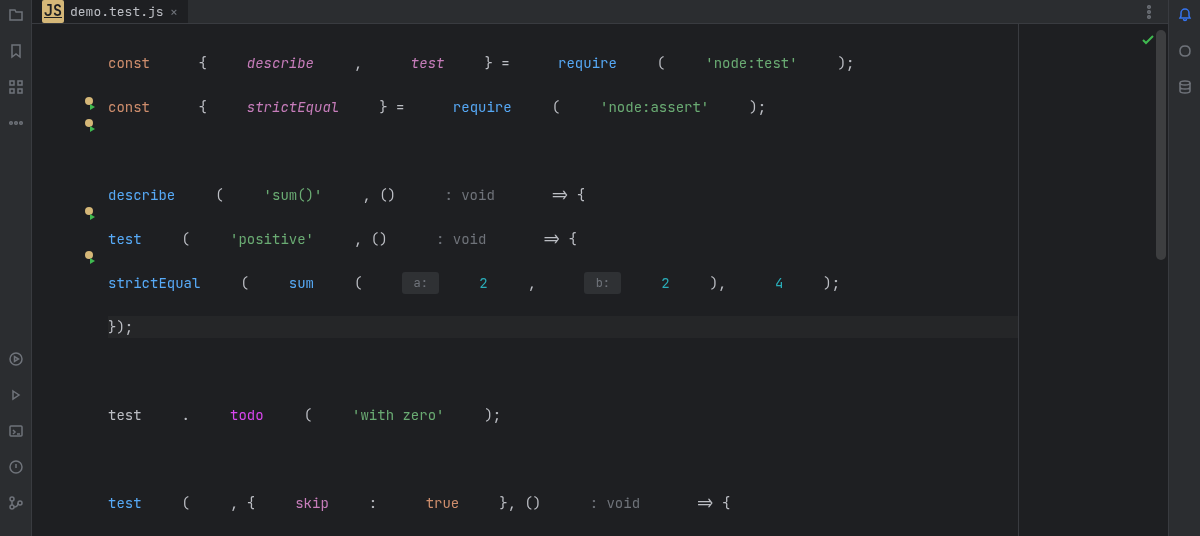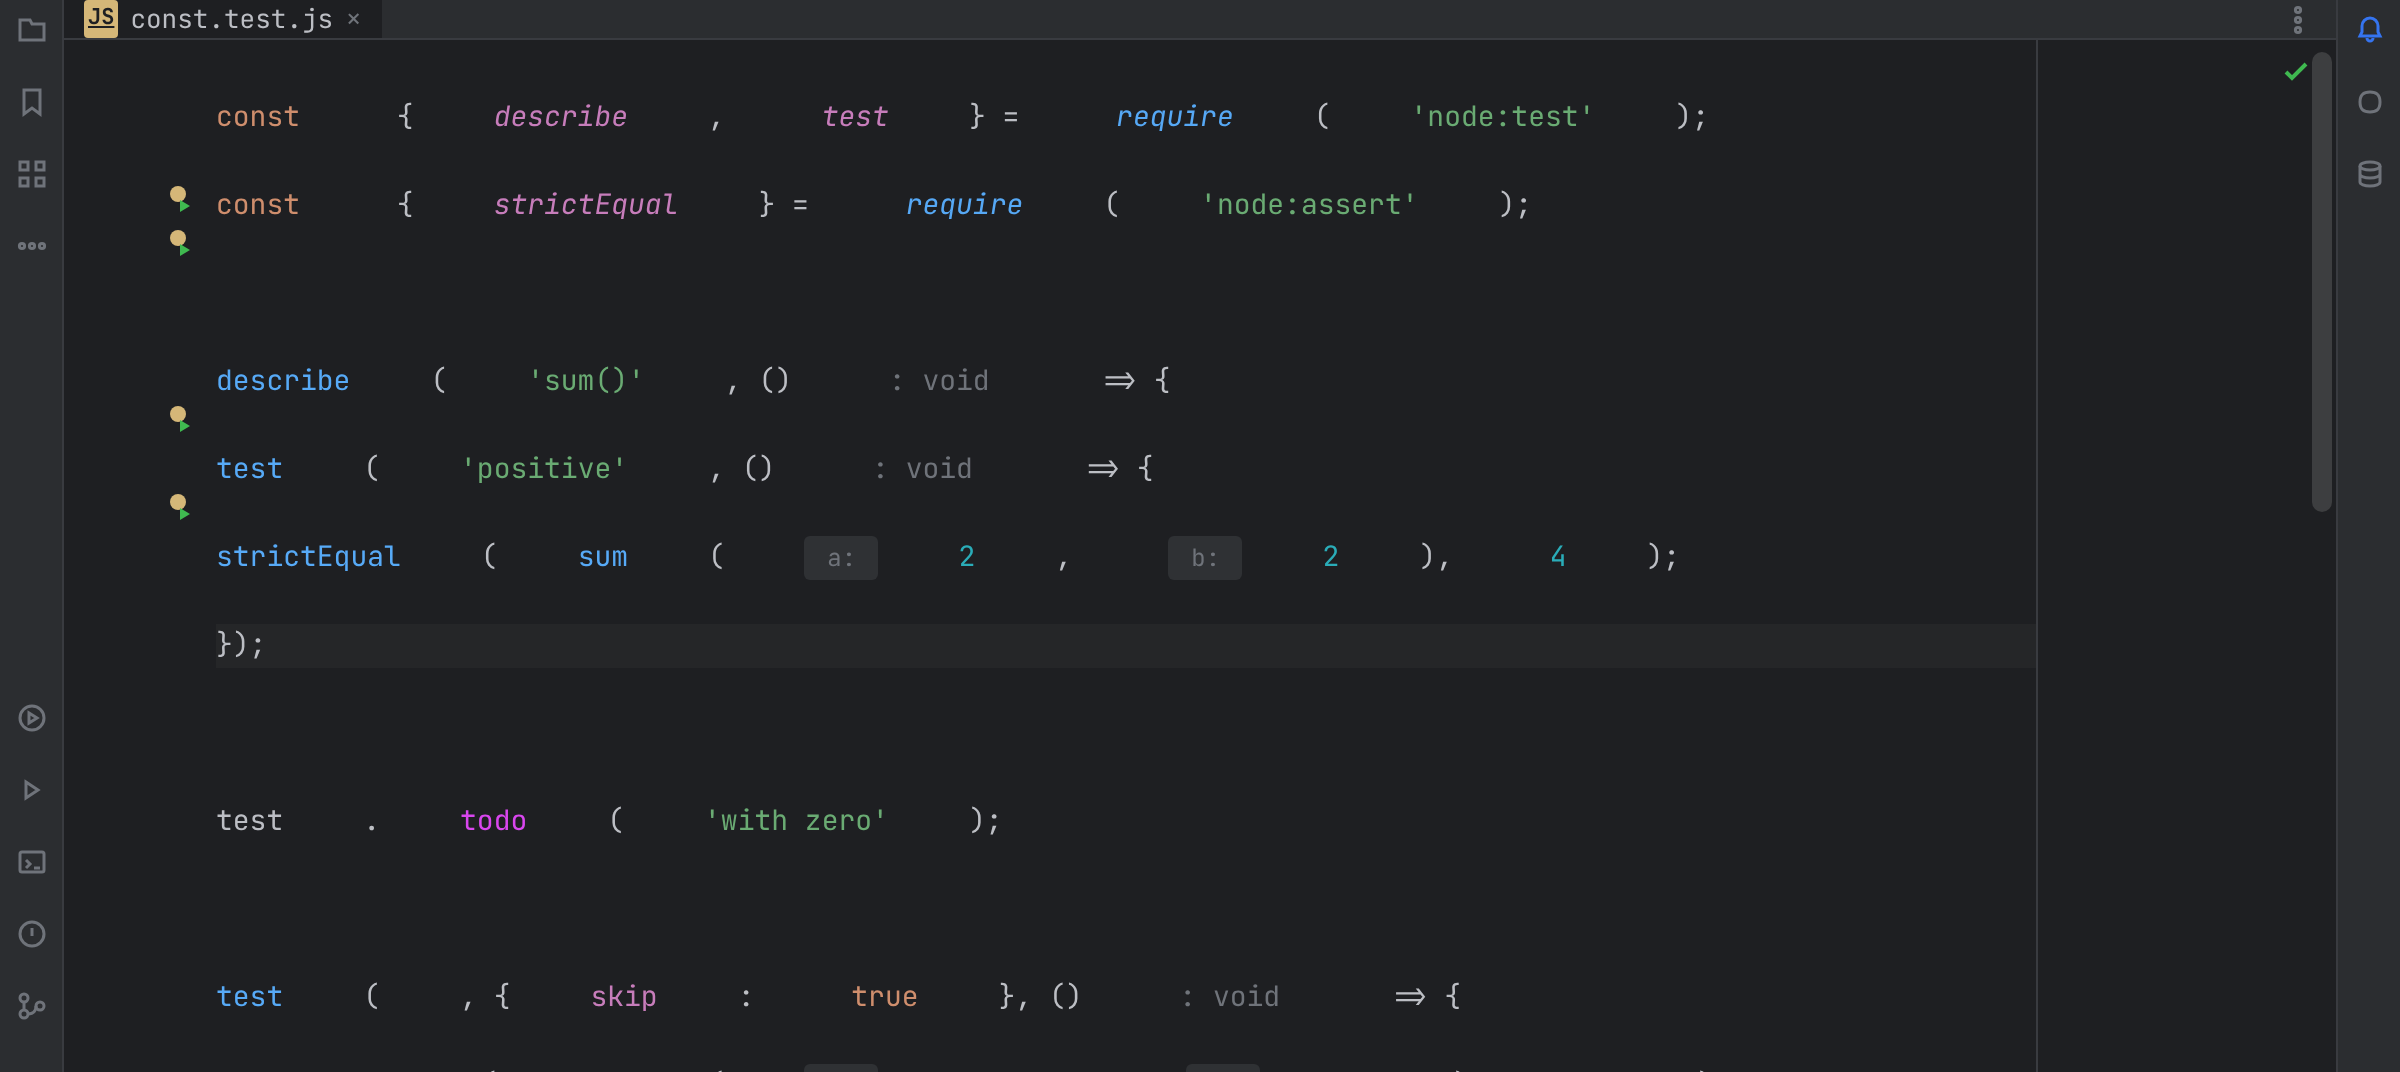--- a/index.html
+++ b/index.html
@@ -19,37 +19,37 @@
   .left-rail .spacer{flex:1;}
   .rail-icon{width:18px;height:18px;color:var(--fg-dim);display:flex;align-items:center;justify-content:center;cursor:pointer;}
   .rail-icon svg{width:16px;height:16px;stroke:currentColor;fill:none;stroke-width:1.5;}
   
   .right-rail{width:32px;background:var(--bg-darker);display:flex;flex-direction:column;align-items:center;padding-top:6px;gap:18px;border-left:1px solid var(--border);}
   
   .main{flex:1;display:flex;flex-direction:column;min-width:0;}
   
   .tabbar{height:28px;background:var(--bg-darker);display:flex;align-items:stretch;border-bottom:1px solid var(--border);}
   .tab{display:flex;align-items:center;gap:6px;padding:0 10px;background:var(--bg);font-size:13px;}
-  .tab .js-badge{background:#d5b778;color:#1e1f22;font-size:11px;font-weight:bold;padding:4px 2px;border-radius:2px;line-height:1;text-decoration:underline;}
+  .tab .js-badge{background:#d5b778;color:#1e1f22;font-size:15px;font-weight:bold;padding:4px 2px;border-radius:2px;line-height:1;text-decoration:underline;}
   .tab-close{color:var(--fg-dim);font-size:14px;cursor:pointer;}
   .tabbar-right{margin-left:auto;display:flex;align-items:center;gap:14px;padding-right:10px;}
   
   .editor-wrap{flex:0 0 312px;display:flex;position:relative;background:var(--bg);}
   .gutter{width:76px;flex-shrink:0;position:relative;}
   .code{flex:1;padding:6px 0;font-size:14px;line-height:22px;white-space:pre;position:relative;overflow:hidden;}
   .code .line{height:22px;display:flex;align-items:center;gap:40px;}
   .hl-line{background:rgba(255,255,255,0.03);}
   .gutter-icon{position:absolute;left:52px;width:16px;height:16px;}
   .run-mark{width:14px;height:14px;}
   .editor-side{width:150px;flex-shrink:0;border-left:1px solid var(--border);position:relative;}
   .check-top{position:absolute;top:8px;right:12px;color:var(--teal);}
   .scrollbar-v{position:absolute;right:2px;top:0;bottom:0;width:10px;}
   .scrollbar-thumb{position:absolute;right:0;top:6px;width:10px;height:230px;background:rgba(120,120,120,0.35);border-radius:5px;}
   
-  .kw{color:var(--orange);} .fn{color:var(--blue);font-style:italic;text-align:center;} .fnc{color:#57aaf7;}
+  .kw{color:var(--orange);} .fn{color:var(--blue);text-align:center;} .fnc{color:#57aaf7;}
   .str{color:var(--green);} .num{color:#2aacb8;} .prop{color:var(--purple);text-align:right;} .hint{color:var(--hint);font-style:normal;}
   .param-hint{background:#2f3134;color:var(--hint);padding:0 4px;border-radius:3px;font-size:12px;}
   .it{font-style:italic;color:#c77dbb;}
   .todo{color:#d946ef;}
   
   .results{flex:1;display:flex;min-height:0;background:var(--bg-darker);}
   .output{flex:1;display:flex;flex-direction:column;border-left:1px solid var(--border);min-width:0;}
   
   svg{display:block;}
 </style>
@@ -117,21 +117,21 @@
         </svg>
       </div>
     <div style="height:6px"></div>
   </div>
 
   <div class="main">
 
     <div class="tabbar">
       <div class="tab">
         <span class="js-badge">JS</span>
-        <span>const.test.js</span>
+        <span>demo.test.js</span>
         <span class="tab-close">×</span>
       </div>
       <div class="tabbar-right">
         <div class="rail-icon">
             <svg viewBox="0 0 16 16" fill="currentColor" stroke="none">
               <circle cx="8" cy="3" r="1.3"></circle>
               <circle cx="8" cy="8" r="1.3"></circle>
               <circle cx="8" cy="13" r="1.3"></circle>
             </svg>
           </div>

